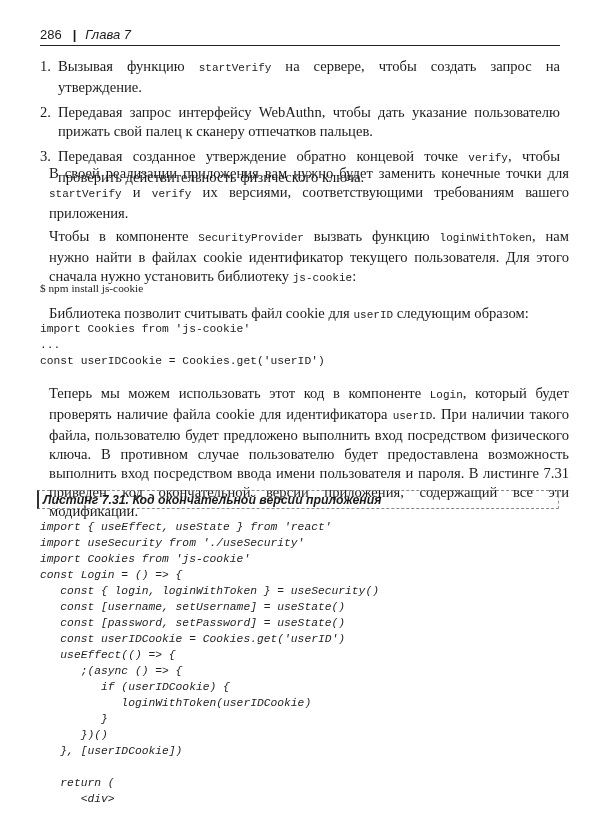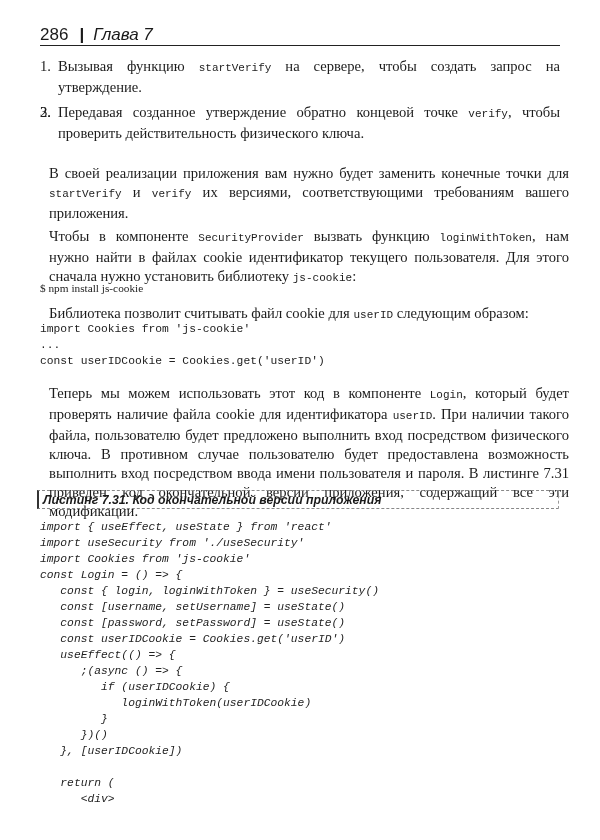--- a/index.html
+++ b/index.html
@@ -1,18 +1,18 @@
 <!DOCTYPE html>
 <html><head>
 <meta charset="utf-8">
 <style>
   html, body { margin: 0; padding: 0; background: #ffffff; }
   body { width: 600px; height: 840px; position: relative; overflow: hidden; color: #1a1a1a; }
   .page { position: absolute; left: 40px; top: 0; width: 520px; }
-  .header { position: absolute; top: 27px; left: 0; width: 520px; height: 18px; border-bottom: 1.5px solid #222; font-family: "Liberation Sans", sans-serif; font-size: 17px; line-height: 16px; }
+  .header { position: absolute; top: 27px; left: 0; width: 520px; height: 18px; border-bottom: 1.5px solid #222; font-family: "Liberation Sans", sans-serif; font-size: 13px; line-height: 16px; }
   .header .pnum { display: inline-block; }
   .header .sep { display: inline-block; margin: 0 9px 0 11px; font-weight: bold; }
   .header .chap { display: inline-block; font-style: italic; }
   .body-text { font-family: "Liberation Serif", serif; font-size: 14.6px; line-height: 19px; text-align: justify; color: #1c1c1c; }
   .mono { font-family: "Liberation Mono", monospace; font-size: 11px; }
   ol.steps { position: absolute; top: 57px; left: 0; width: 520px; margin: 0; padding: 0; list-style: none; }
   ol.steps li { position: relative; padding-left: 18px; margin-bottom: 6px; }
   ol.steps li .num { position: absolute; left: 0; top: 0; }
   .para { position: absolute; left: 0; width: 520px; margin: 9px; }
   .codeblock { position: absolute; left: 0; width: 520px; margin: 0; font-family: "Liberation Mono", monospace; font-size: 11.3px; line-height: 16px; white-space: pre; color: #222; }
@@ -22,21 +22,21 @@
 <body>
 
 <div class="page">
 
   <div class="header">
     <span class="pnum">286</span><span class="sep">|</span><span class="chap">Глава 7</span>
   </div>
 
   <ol class="steps body-text">
     <li><span class="num">1.</span><span>Вызывая функцию </span><span class="mono">startVerify</span><span> на сервере, чтобы создать запрос на утверждение.</span></li>
-    <li><span class="num">2.</span></li>
+    <li><span class="num">2.</span><span>Передавая запрос интерфейсу WebAuthn, чтобы дать указание пользователю прижать свой палец к сканеру отпечатков пальцев.</span></li>
     <li><span class="num">3.</span><span>Передавая созданное утверждение обратно концевой точке </span><span class="mono">verify</span><span>, чтобы проверить действительность физического ключа.</span></li>
   </ol>
 
   <p class="para body-text" style="top:155px;">
     <span>В своей реализации приложения вам нужно будет заменить конечные точки для </span><span class="mono">startVerify</span><span> и </span><span class="mono">verify</span><span> их версиями, соответствующими требованиям вашего приложения.</span>
   </p>
 
   <p class="para body-text" style="top:218px;">
     <span>Чтобы в компоненте </span><span class="mono">SecurityProvider</span><span> вызвать функцию </span><span class="mono">loginWithToken</span><span>, нам нужно найти в файлах cookie идентификатор текущего пользователя. Для этого сначала нужно установить библиотеку </span><span class="mono">js-cookie</span><span>:</span>
   </p>

